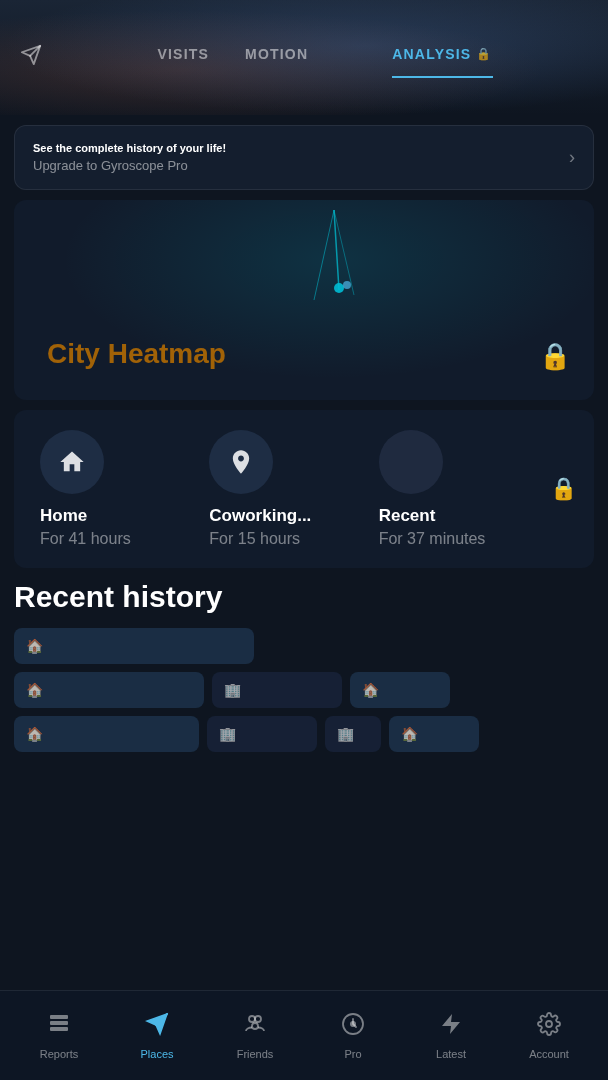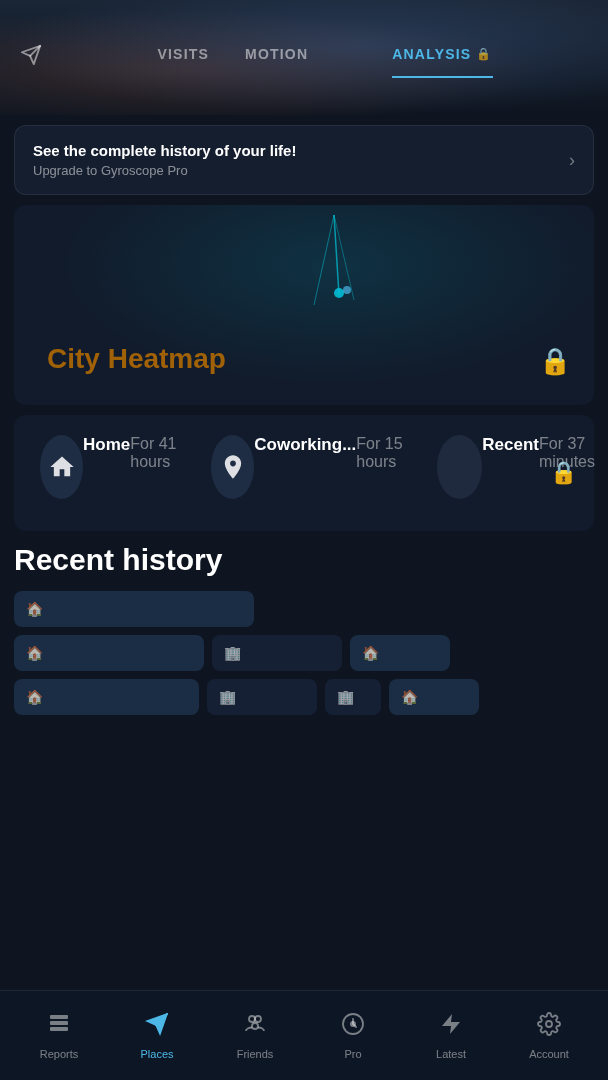--- a/index.html
+++ b/index.html
@@ -80,21 +80,21 @@
       margin: 10px 14px;
       background: #141e2e;
       border-radius: 12px;
       padding: 16px 18px;
       display: flex;
       align-items: center;
       justify-content: space-between;
       border: 1px solid rgba(255,255,255,0.08);
     }
     .upgrade-text h3 {
-      font-size: 15px;
+      font-size: 11px;
       font-weight: 700;
       color: #fff;
       margin-bottom: 4px;
     }
     .upgrade-text p {
       font-size: 13px;
       color: rgba(255,255,255,0.5);
     }
     .chevron-right {
       font-size: 18px;
@@ -138,20 +138,21 @@
       border-radius: 12px;
       padding: 20px 16px 20px 16px;
       display: flex;
       align-items: flex-start;
       gap: 0;
       position: relative;
     }
     .place-item {
       flex: 1;
       display: flex;
+      flex-direction: column;
       align-items: flex-start;
       padding: 0 10px;
     }
     .place-icon-wrap {
       width: 64px;
       height: 64px;
       border-radius: 50%;
       background: #1e2d44;
       display: flex;
       align-items: center;

